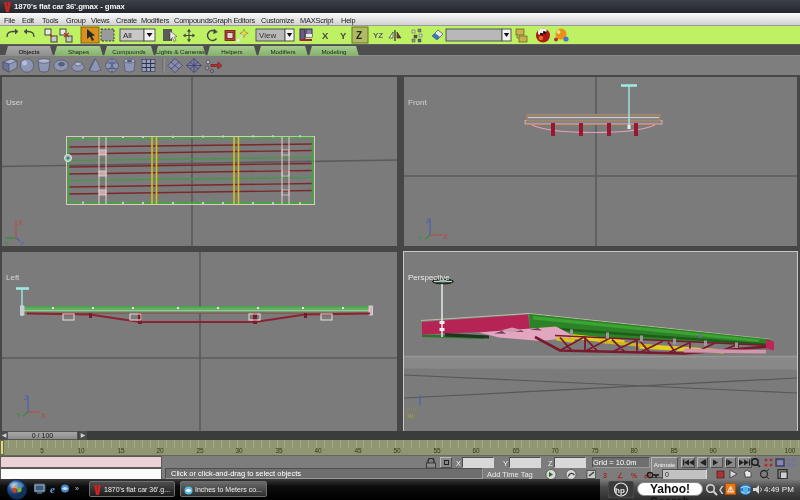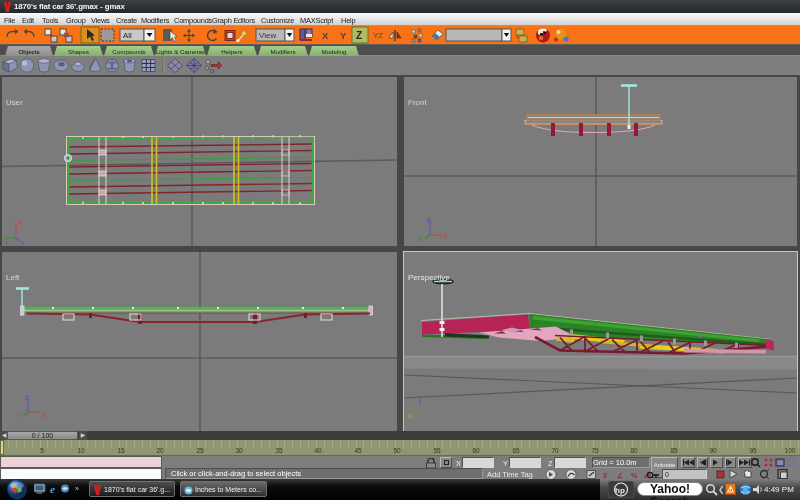--- a/index.html
+++ b/index.html
@@ -9,21 +9,21 @@
 
 
 #title { left:0; top:0; width:800px; height:13px; background:linear-gradient(#3d4148,#23262b); color:#f4f4f4; font-size:7.8px; font-weight:bold; line-height:13px; letter-spacing:-0.1px; }
 #title .txt { position:absolute; left:14px; top:0; }
 
 
 #menu { left:0; top:13px; width:800px; height:13px; background:linear-gradient(#fbfbfb,#d2d2d2); color:#1a1a1a; font-size:7.4px; border-bottom:1px solid #9a9a9a; }
 #menu span { position:absolute; top:2.5px; letter-spacing:-0.2px; }
 
 
-#tb1 { left:0; top:26px; width:800px; height:19px; background:#f97316; border-bottom:1px solid #5f5f5f; }
+#tb1 { left:0; top:26px; width:800px; height:19px; background:#bef264; border-bottom:1px solid #5f5f5f; }
 
 
 #tabs { left:0; top:45px; width:800px; height:11px; background:#4e4e4e; border-bottom:1px solid #8a8a8a; }
 .tab { position:absolute; top:1px; height:10px; font-size:6.2px; color:#15240f; text-align:center; line-height:11px; clip-path:polygon(3px 0, calc(100% - 3px) 0, 100% 100%, 0 100%); background:linear-gradient(#a6cc8e,#84b06c); white-space:nowrap; }
 .tab.sel { background:linear-gradient(#a8a8a8,#8e8e8e); color:#000; }
 
 
 #tb2 { left:0; top:56px; width:800px; height:20px; background:#7e7e7e; border-bottom:1px solid #474747; }
 
 

